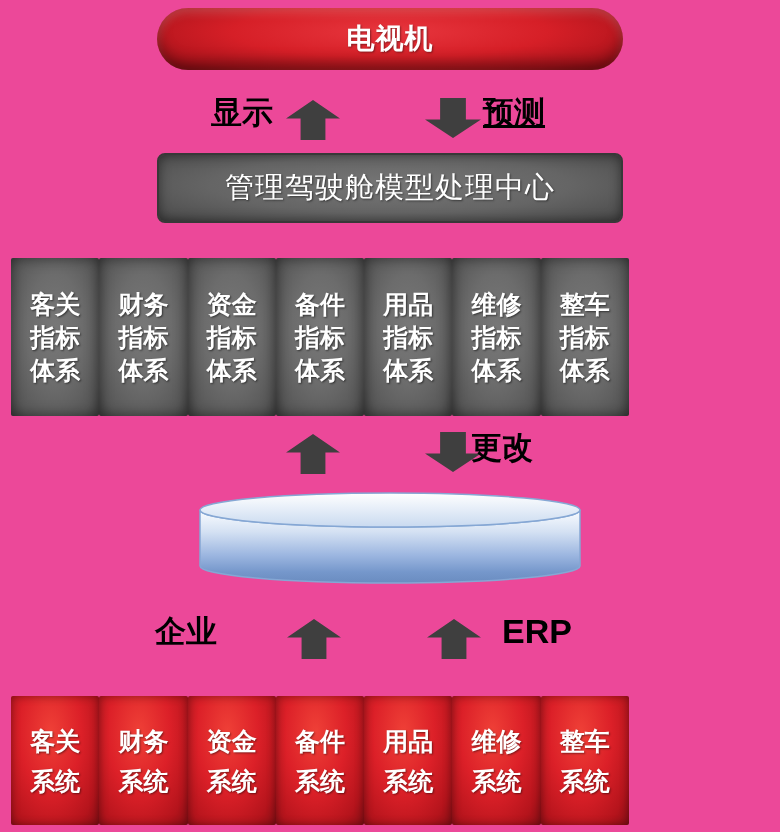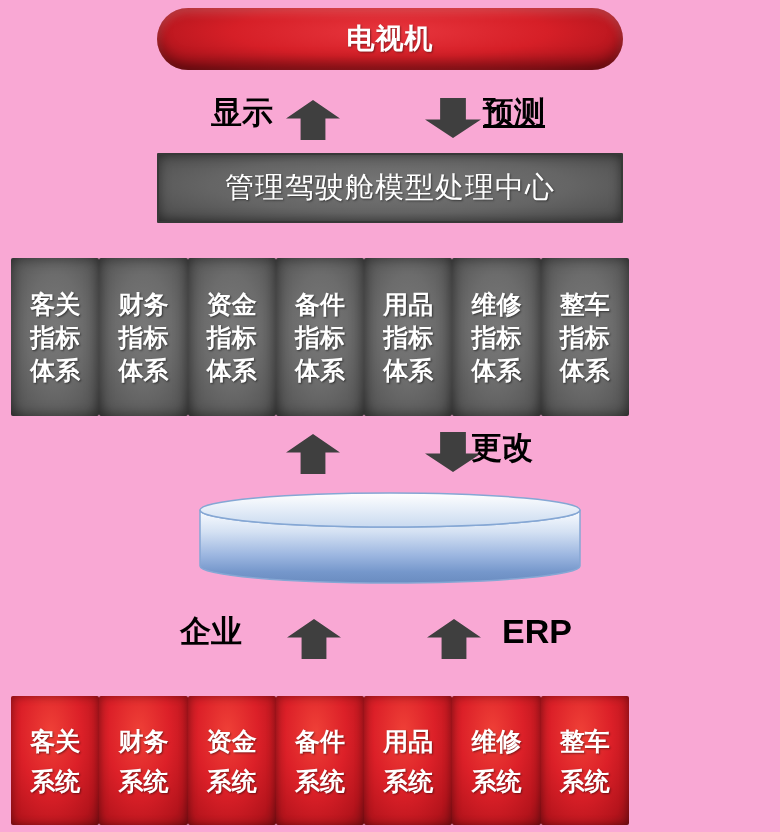--- a/index.html
+++ b/index.html
@@ -1,17 +1,17 @@
 <!DOCTYPE html>
 <html><head>
 <meta charset="utf-8">
 <style>
   html,body{margin:0;padding:0;background:#ffffff;}
   .stage{
-    position:relative;width:780px;height:832px;background:#f9a8d4;overflow:hidden;
+    position:relative;width:780px;height:832px;background:#ec4899;overflow:hidden;
     font-family:"Liberation Sans","DejaVu Sans",sans-serif;
   }
   
   .pill{
     position:absolute;left:157px;top:8px;width:466px;height:62px;border-radius:31px;
     background:radial-gradient(ellipse at 50% 38%, #e8363e 0%, #d61f27 48%, #b0141c 80%, #830c12 100%);
     box-shadow:inset 0 -8px 14px rgba(0,0,0,.35), inset 0 5px 10px rgba(255,255,255,.18);
     display:flex;align-items:center;justify-content:center;
     color:#fff;font-size:28px;font-weight:700;letter-spacing:1px;
     text-shadow:1px 1px 2px rgba(0,0,0,.4);
@@ -26,21 +26,21 @@
     clip-path:polygon(50% 0%,100% 46%,73% 46%,73% 100%,27% 100%,27% 46%,0% 46%);
   }
   .arrow-down{
     position:absolute;background:#3f3f3f;
     clip-path:polygon(27% 0%,73% 0%,73% 54%,100% 54%,50% 100%,0% 54%,27% 54%);
   }
   
   .bar{
     position:absolute;left:157px;top:153px;width:466px;height:70px;box-sizing:border-box;
     background:radial-gradient(ellipse at 50% 45%, #767676 0%, #656565 55%, #525252 85%, #454545 100%);
-    border:2px solid #383838;border-radius:1px;
+    border:2px solid #383838;border-radius:8px;
     box-shadow:inset 0 0 12px rgba(0,0,0,.45);
     display:flex;align-items:center;justify-content:center;
     color:#fff;font-size:29px;font-weight:500;letter-spacing:1px;
     text-shadow:1px 1px 2px rgba(0,0,0,.5);
   }
   
   .box-row{
     position:absolute;left:11px;width:618px;display:flex;justify-content:space-between;
   }
   .grow{top:258px;height:158px;}
@@ -139,21 +139,21 @@
       </linearGradient>
       <linearGradient id="cylTop" x1="0" y1="0" x2="0" y2="1">
         <stop offset="0" stop-color="#ffffff"></stop>
         <stop offset="1" stop-color="#c9daf0"></stop>
       </linearGradient>
     </defs>
     <path d="M2,20 L2,76 A190,17 0 0 0 382,76 L382,20 A190,17 0 0 1 2,20 Z" fill="url(#cylBody)" stroke="#85a7d4" stroke-width="1.5"></path>
     <ellipse cx="192" cy="20" rx="190" ry="17" fill="url(#cylTop)" stroke="#85a7d4" stroke-width="1.5"></ellipse>
   </svg>
 
-  <div class="flow-label" style="left:155px;top:617px;width:112px;text-align:center;">企业</div>
+  <div class="flow-label" style="left:155px;top:617px;width:112px;text-align:left;">企业</div>
   <div class="arrow-up" style="left:287px;top:619px;width:54px;height:40px;"></div>
   <div class="arrow-up" style="left:427px;top:619px;width:54px;height:40px;"></div>
   <div class="flow-label erp-label" style="left:502px;top:616px;">ERP</div>
 
   <div class="box-row rrow">
     <div class="rbox">
       <div>客关</div>
       <div>系统</div>
     </div>
     <div class="rbox">

